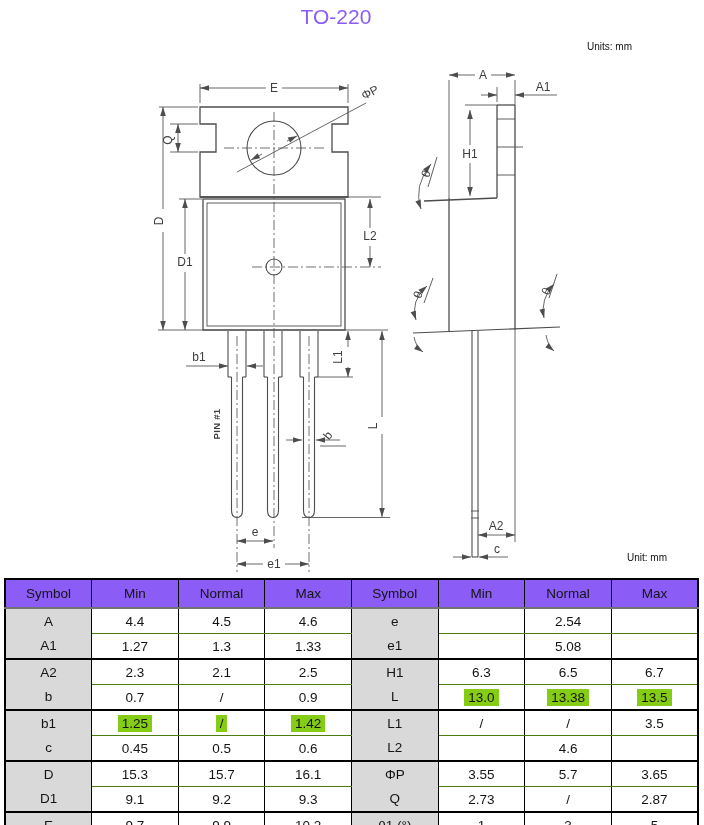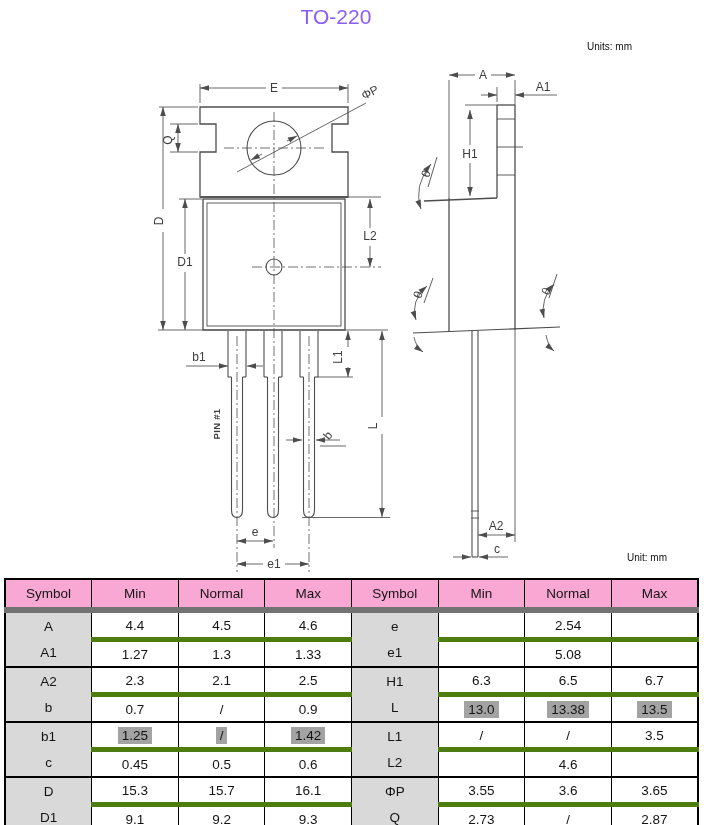--- a/index.html
+++ b/index.html
@@ -9,26 +9,26 @@
          font-size:21px;color:#8b5cf6;}
   .units-top{position:absolute;top:41px;left:587px;font-size:10px;color:#111;}
   .units-table{position:absolute;top:552px;left:627px;font-size:10px;color:#111;}
   svg.drawing{position:absolute;top:0;left:0;}
   svg text{font-family:"Liberation Sans",sans-serif;fill:#3d3d3d;font-size:12px;}
   svg text.small{font-size:9.5px;font-weight:bold;letter-spacing:0.3px;}
   table.dims{position:absolute;top:578px;left:4px;width:695px;border-collapse:collapse;
              table-layout:fixed;font-size:13.5px;border:2px solid #000;}
   table.dims th,table.dims td{height:24px;text-align:center;padding:0;
              border-right:1px solid #000;white-space:nowrap;}
-  table.dims th{height:27px;background:#f9a8d4;font-weight:normal;border-bottom:6px solid #737373;}
+  table.dims th{height:27px;background:#8b5cf6;font-weight:normal;border-bottom:2px solid #737373;}
   table.dims td.s{background:#d9d9d9;}
   table.dims td.mid,table.dims th.mid{border-right:1.5px solid #000;}
-  tr.pf td.v{border-bottom:5px solid #4d7c0f;margin-left:21px;}
+  tr.pf td.v{border-bottom:1px solid #4d7c0f;margin-left:21px;}
   tr.pl td{border-bottom:2px solid #000;}
-  .hl{background:#a3a3a3;padding:1px 4px;}
+  .hl{background:#84cc16;padding:1px 4px;}
 </style>
 </head>
 <body>
 
 <div class="title">TO-220</div>
 <div class="units-top">Units: mm</div>
 <div class="units-table">Unit:  mm</div>
 
 <svg class="drawing" width="704" height="578" viewBox="0 0 704 578">
   <defs>
@@ -280,21 +280,21 @@
       <td>4.6</td>
       <td></td>
     </tr>
     <tr class="pf">
       <td class="s">D</td>
       <td class="v">15.3</td>
       <td class="v">15.7</td>
       <td class="v mid">16.1</td>
       <td class="s">ΦP</td>
       <td class="v">3.55</td>
-      <td class="v">3.6</td>
+      <td class="v">5.7</td>
       <td class="v">3.65</td>
     </tr>
     <tr class="pl">
       <td class="s">D1</td>
       <td>9.1</td>
       <td>9.2</td>
       <td class="mid">9.3</td>
       <td class="s">Q</td>
       <td>2.73</td>
       <td>/</td>

